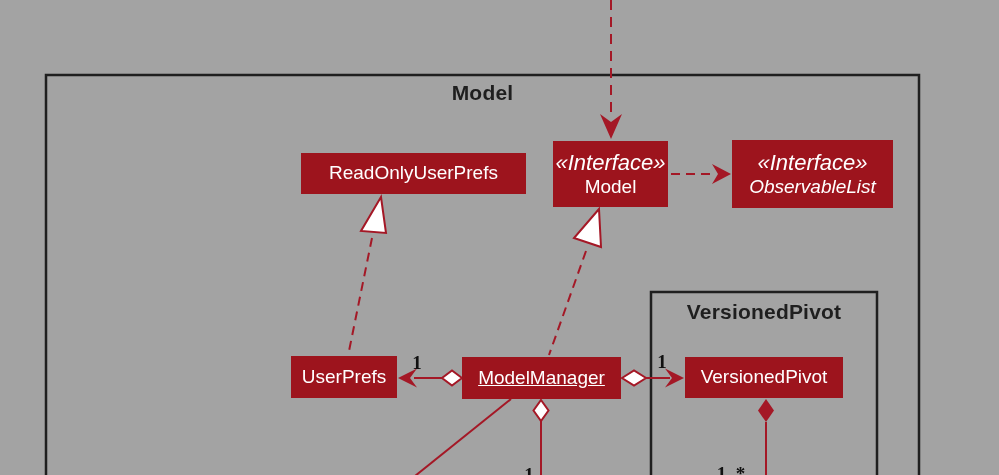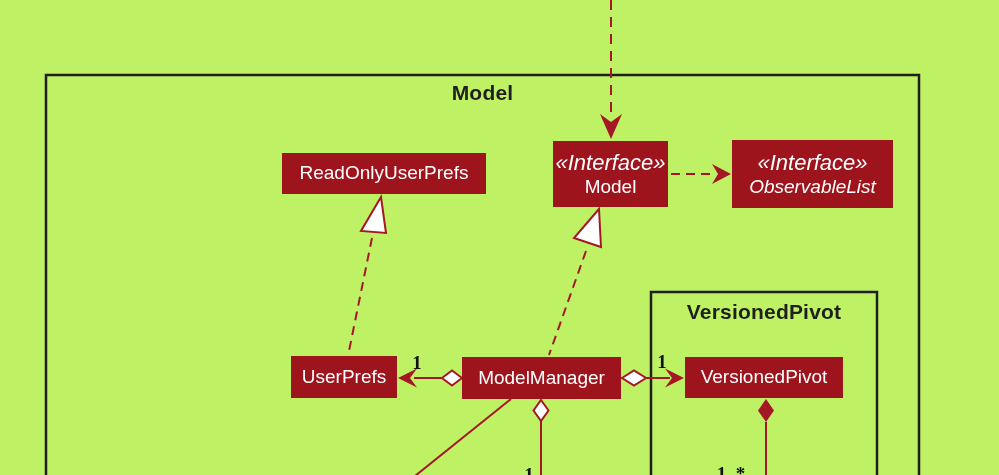--- a/index.html
+++ b/index.html
@@ -1,20 +1,20 @@
 <!DOCTYPE html>
 <html style="--class-fill: #9D141D; --line-red: #A41826; --border-black: #1F1F1F; --class-text: #FFFFFF; --label-text: #111111;"><head>
 <meta charset="utf-8">
 <style>
   html,body{margin:0;padding:0;background:#ffffff;}
   #canvas{
     position:relative;
     width:999px;height:475px;
     overflow:hidden;
-    background:#bef264;
+    background:#a3a3a3;
     font-family:"Liberation Sans", sans-serif;
   }
   #rel-svg{position:absolute;left:0;top:0;width:999px;height:475px;}
 
   .group-title{
     position:absolute;
     text-align:center;
     font-weight:bold;
     font-size:21px;
     color:var(--border-black);
@@ -102,39 +102,39 @@
     </g>
 
     <g>
       <line class="rline" x1="511" y1="399" x2="415" y2="476"></line>
     </g>
   </svg>
 
   <div class="group-title" style="left:46px;top:81px;width:873px;">Model</div>
   <div class="group-title" style="left:651px;top:300px;width:226px;">VersionedPivot</div>
 
-  <div class="uml-class" style="left:282px;top:153px;width:204px;height:41px;">
+  <div class="uml-class" style="left:301px;top:153px;width:225px;height:41px;">
     <span>ReadOnlyUserPrefs</span>
   </div>
 
   <div class="uml-class" style="left:553px;top:141px;width:115px;height:66px;">
     <span class="stereotype">«Interface»</span>
     <span>Model</span>
   </div>
 
   <div class="uml-class" style="left:732px;top:140px;width:161px;height:68px;">
     <span class="stereotype">«Interface»</span>
     <span class="iface-name-italic">ObservableList</span>
   </div>
 
   <div class="uml-class" style="left:291px;top:356px;width:106px;height:42px;text-align:center;">
     <span>UserPrefs</span>
   </div>
 
-  <div class="uml-class" style="left:462px;top:357px;width:159px;height:42px;">
+  <div class="uml-class" style="left:462px;top:357px;width:159px;height:42px;text-decoration:underline;">
     <span>ModelManager</span>
   </div>
 
   <div class="uml-class" style="left:685px;top:357px;width:158px;height:41px;">
     <span>VersionedPivot</span>
   </div>
 
   <div class="mult" style="left:408px;top:352px;width:18px;">1</div>
   <div class="mult" style="left:653px;top:351px;width:18px;">1</div>
   <div class="mult" style="left:520px;top:464px;width:18px;">1</div>

